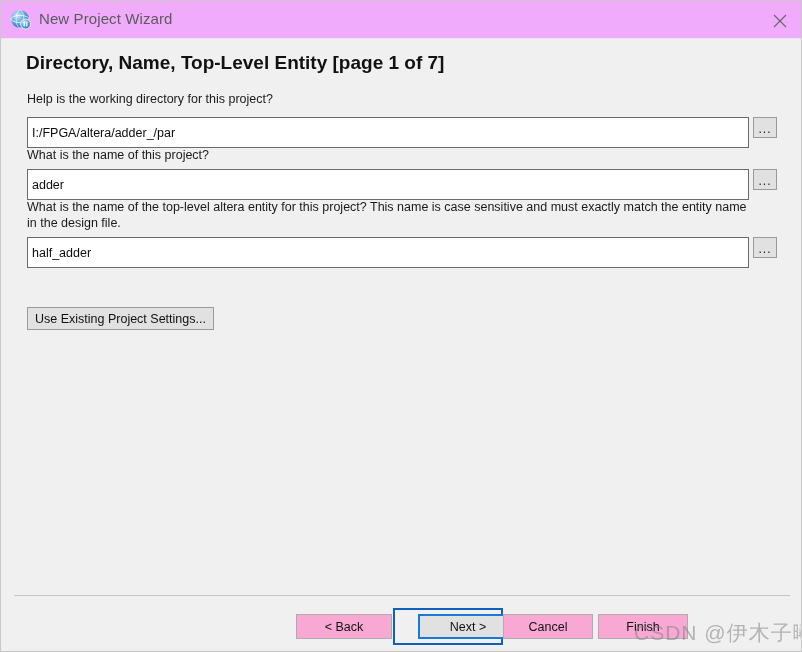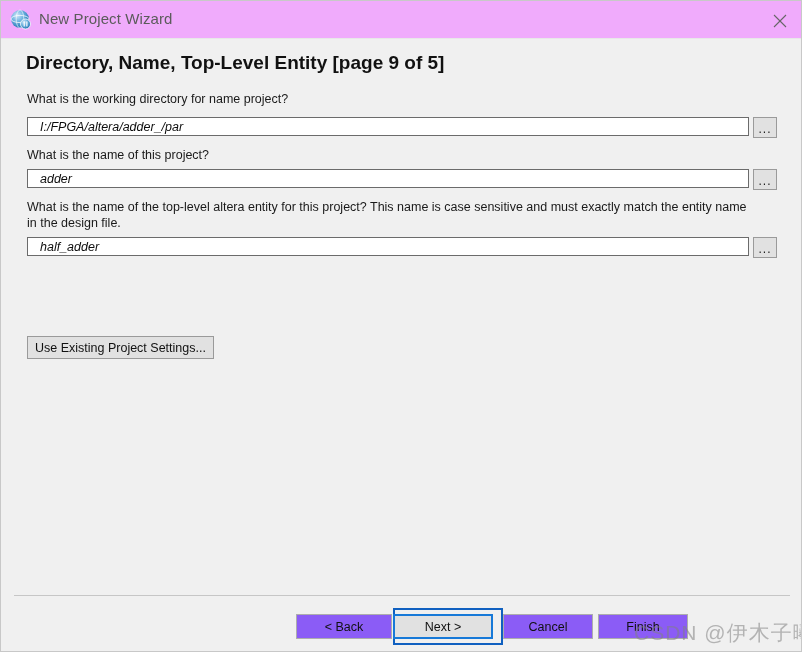--- a/index.html
+++ b/index.html
@@ -71,30 +71,29 @@
   .field-label {
     position: absolute;
     left: 25px;
     font-size: 12.5px;
     color: #1a1a1a;
     line-height: 16px;
   }
   .text-input {
     position: absolute;
     left: 25px;
-    height: 19px;
+    height: 31px;
     box-sizing: border-box;
     background: #ffffff;
     border: 1px solid #6b6b6b;
     font-family: "Liberation Sans", sans-serif;
     font-size: 12.5px;
     color: #0d0d0d;
-    padding: 0 12px;
+    padding: 0 4px;
     outline: none;
-    font-style: italic;
   }
   .browse-button {
     position: absolute;
     width: 24px;
     height: 21px;
     box-sizing: border-box;
     background: #e1e1e1;
     border: 1px solid #9a9a9a;
     cursor: default;
     padding: 0;
@@ -116,56 +115,55 @@
     height: 23px;
     box-sizing: border-box;
     background: #e1e1e1;
     border: 1px solid #9a9a9a;
     font-family: "Liberation Sans", sans-serif;
     font-size: 12.5px;
     color: #111111;
     padding: 0 7px;
     cursor: default;
     white-space: nowrap;
-    margin-top: 29px;
   }
 
   
   #footer-separator {
     position: absolute;
     left: 12px; top: 556px;
     width: 776px; height: 1px;
     background: #c6c6c6;
   }
   .footer-button {
     position: absolute;
     top: 575px;
     height: 25px;
     box-sizing: border-box;
-    background: #8b5cf6;
+    background: #f9a8d4;
     border: 1px solid #adadad;
     font-family: "Liberation Sans", sans-serif;
     font-size: 12.5px;
     color: #111111;
     cursor: default;
     white-space: nowrap;
     text-align: center;
     padding: 0;
   }
   #next-focus-ring {
     position: absolute;
     left: 391px; top: 569px;
     width: 110px; height: 37px;
     box-sizing: border-box;
     border: 2px solid #1060c0;
     background: #f0f0f0;
   }
   #next-button {
     position: absolute;
-    left: 391px; top: 575px;
+    left: 416px; top: 575px;
     width: 100px; height: 25px;
     box-sizing: border-box;
     background: #e1e1e1;
     border: 2px solid #1779d8;
     font-family: "Liberation Sans", sans-serif;
     font-size: 12.5px;
     color: #111111;
     cursor: default;
     text-align: center;
     padding: 0;
@@ -209,23 +207,23 @@
     <div id="close-button">
       <svg width="14" height="14" viewBox="0 0 14 14">
         <line x1="1" y1="1" x2="13" y2="13" stroke="#666666" stroke-width="1.1"></line>
         <line x1="13" y1="1" x2="1" y2="13" stroke="#666666" stroke-width="1.1"></line>
       </svg>
     </div>
   </div>
 
   <div id="content">
 
-    <div id="page-title">Directory, Name, Top-Level Entity [page 9 of 5]</div>
-
-    <div class="field-label" style="top:52px;">What is the working directory for name project?</div>
+    <div id="page-title">Directory, Name, Top-Level Entity [page 1 of 7]</div>
+
+    <div class="field-label" style="top:52px;">Help is the working directory for this project?</div>
     <input class="text-input" style="top: 78px; width: 722px;" type="text" value="I:/FPGA/altera/adder_/par">
     <button class="browse-button" style="left:751px; top:78px;">
       <span class="dots">...</span>
     </button>
 
     <div class="field-label" style="top:108px;">What is the name of this project?</div>
     <input class="text-input" style="top: 130px; width: 722px;" type="text" value="adder">
     <button class="browse-button" style="left:751px; top:130px;">
       <span class="dots">...</span>
     </button>

